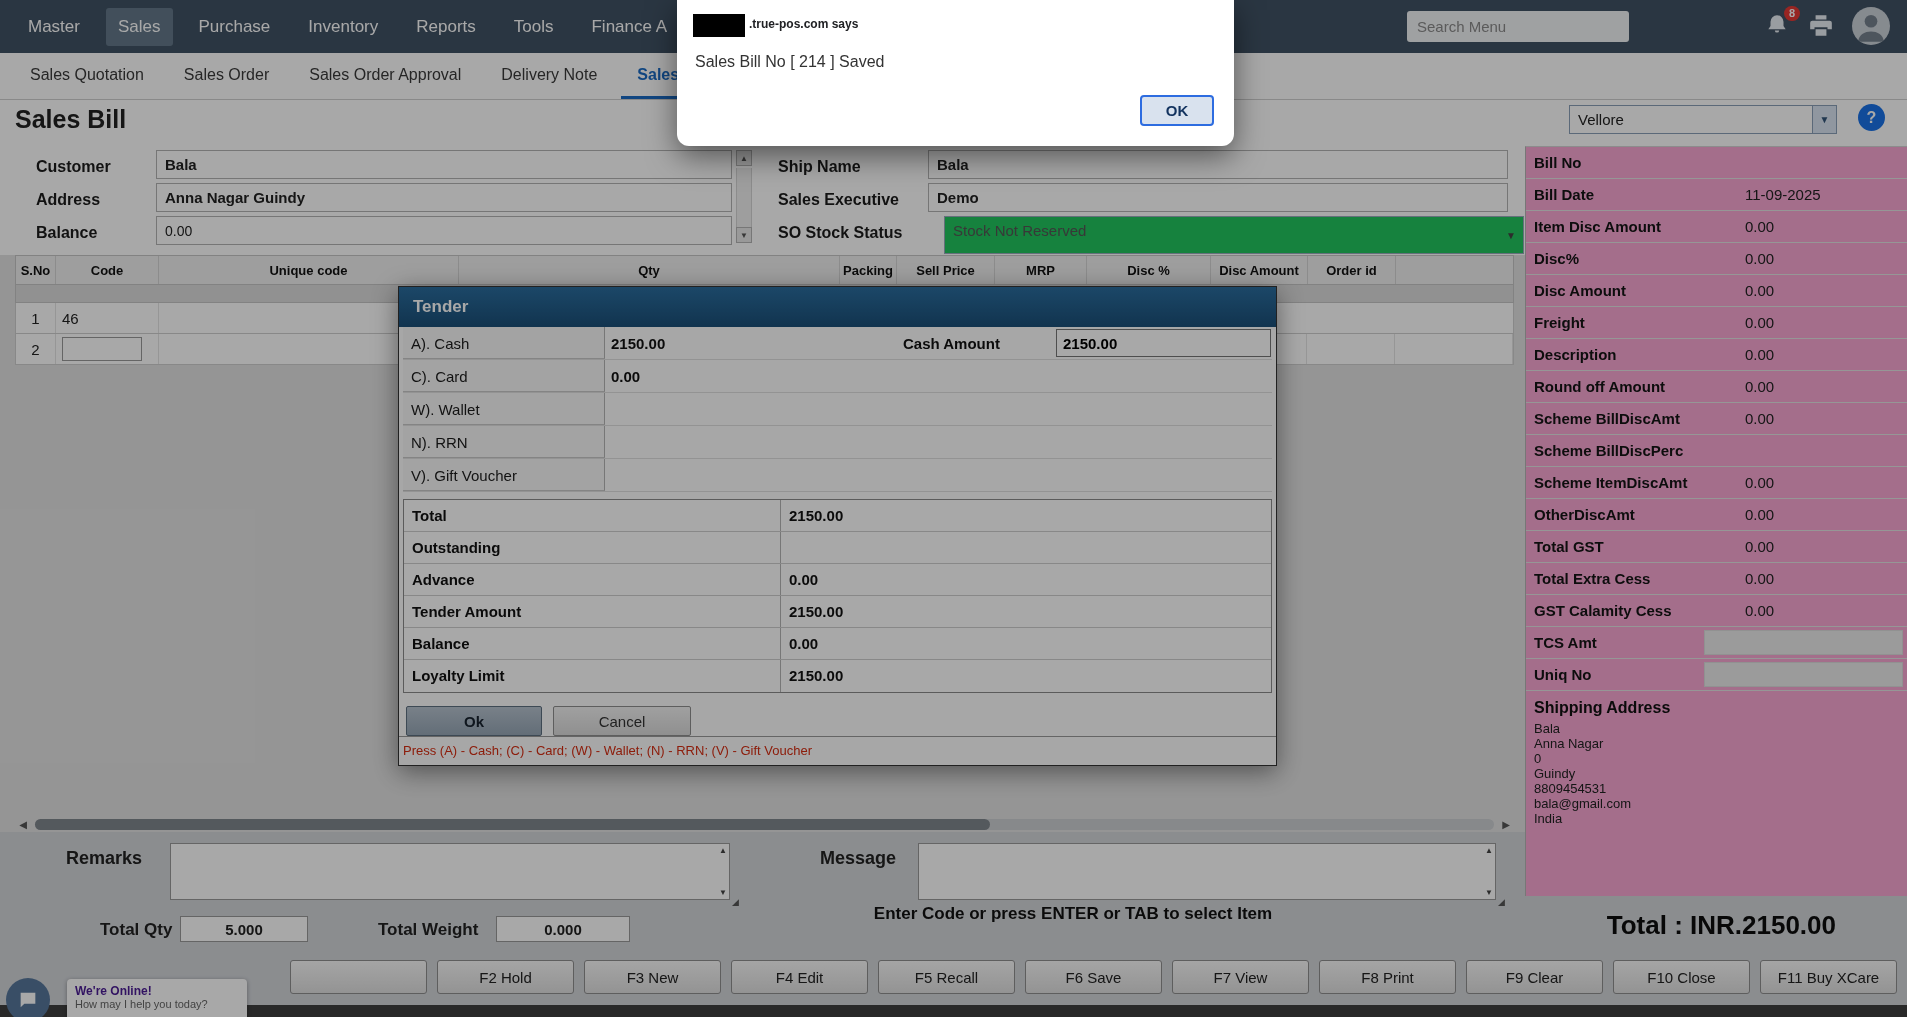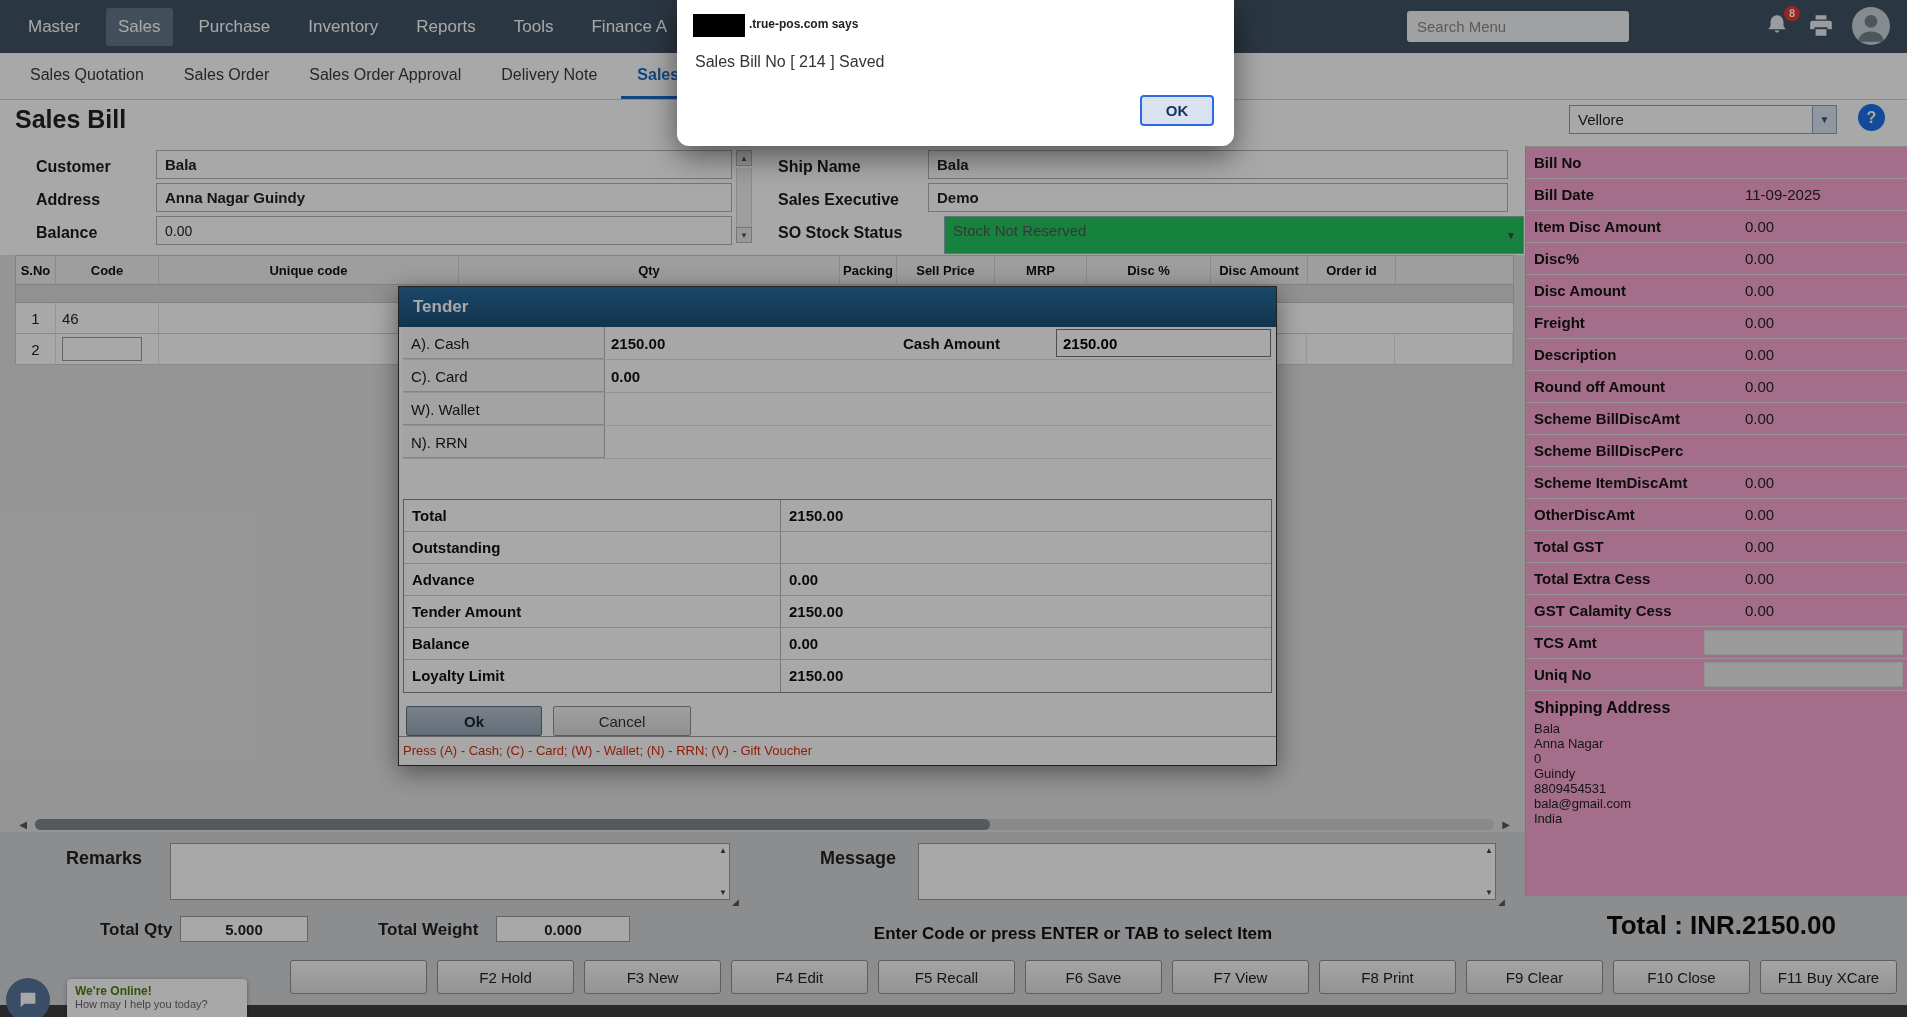--- a/index.html
+++ b/index.html
@@ -80,30 +80,30 @@
 
   
   .footer { position:absolute; top:832px; left:0; width:1907px; height:173px; background:#d3d6da; z-index:1; }
   .foot-label { position:absolute; font-size:18px; font-weight:bold; color:#222; }
   .ta-box { position:absolute; top:11px; width:560px; height:57px; background:#fff; border:1px solid #999; }
   .ta-box textarea { width:100%; height:100%; border:none; outline:none; resize:none; font-family:"Liberation Sans",sans-serif; font-size:14px; padding:4px 16px 4px 6px; background:transparent; }
   .ta-up,.ta-dn { position:absolute; right:2px; font-size:8px; color:#444; cursor:pointer; }
   .ta-up{top:2px;} .ta-dn{bottom:2px;}
   .ta-rs { position:absolute; right:-10px; bottom:-8px; font-size:9px; color:#555; }
   .tot-input { position:absolute; top:84px; height:26px; background:#fff; border:1px solid #999; text-align:center; font-size:15px; font-weight:600; color:#222; font-family:"Liberation Sans",sans-serif; }
-  .enter-hint { position:absolute; left:873px; top:92px; width:400px; text-align:center; font-size:17px; font-weight:bold; color:#111; }
+  .enter-hint { position:absolute; left:873px; top:72px; width:400px; text-align:center; font-size:17px; font-weight:bold; color:#111; }
   .grand { position:absolute; right:71px; top:78px; font-size:26px; font-weight:bold; color:#0d0d0d; }
   .btnrow { position:absolute; left:0; right:10px; top:128px; display:flex; justify-content:flex-end; gap:10px; }
   .fbtn { width:137px; height:34px; background:linear-gradient(#fafafa,#e0e0e0); border:1px solid #8f8f8f; border-radius:3px; font-size:15px; color:#222; font-family:"Liberation Sans",sans-serif; cursor:pointer; }
   .bottomstrip { position:absolute; top:1005px; left:0; width:100%; height:12px; background:#3f3f3f; }
 
   
   .chat-circle { position:absolute; left:6px; top:978px; width:44px; height:44px; border-radius:50%; background:#57779c; display:flex; align-items:center; justify-content:center; z-index:3; cursor:pointer; }
   .chat-tip { position:absolute; left:67px; top:979px; width:180px; height:44px; background:#fff; border-radius:4px; box-shadow:0 1px 4px rgba(0,0,0,.35); padding:5px 8px; z-index:3; }
-  .chat-tip .l1 { font-size:12px; font-weight:bold; color:#4d7c0f; }
+  .chat-tip .l1 { font-size:12px; font-weight:bold; color:#4c1d95; }
   .chat-tip .l2 { font-size:11px; color:#666; }
 
   
   .tender { position:absolute; left:398px; top:286px; width:879px; height:480px; background:#fdfdfd; border:1px solid #333; box-shadow:0 6px 24px rgba(0,0,0,.45); z-index:10; }
   .tender-header { height:40px; background:linear-gradient(#2a6d9e,#1b4f78); color:#fff; font-weight:bold; font-size:17px; line-height:40px; padding-left:14px; }
   .prow { position:relative; height:33px; margin:0 4px; border-bottom:1px solid #e0e0e0; }
   .prow .plbl { position:absolute; left:0; width:202px; height:100%; line-height:33px; padding-left:8px; border-right:1px solid #b5b5b5; border-bottom:1px solid #c9c9c9; font-size:15px; color:#1c1c1c; background:#f7f7f7; }
   .prow .pval { position:absolute; left:208px; line-height:33px; font-size:15px; font-weight:600; color:#111; }
   .ca-label { position:absolute; left:500px; line-height:33px; font-size:15px; font-weight:bold; color:#111; }
   .ca-input { position:absolute; left:653px; top:2px; width:215px; height:28px; border:1px solid #777; font-size:15px; font-weight:600; padding:0 6px; font-family:"Liberation Sans",sans-serif; }
@@ -457,20 +457,24 @@
       <span class="pval">0.00</span>
     </div>
     <div class="prow">
       <span class="plbl">W). Wallet</span>
       <span class="pval"></span>
     </div>
     <div class="prow">
       <span class="plbl">N). RRN</span>
       <span class="pval"></span>
     </div>
+    <div class="prow">
+      <span class="plbl">V). Gift Voucher</span>
+      <span class="pval"></span>
+    </div>
 
     <div class="tsummary">
 
         <div class="srow2">
           <span class="slbl">Total</span>
           <span class="sval">2150.00</span>
         </div>
 
         <div class="srow2">
           <span class="slbl">Outstanding</span>

